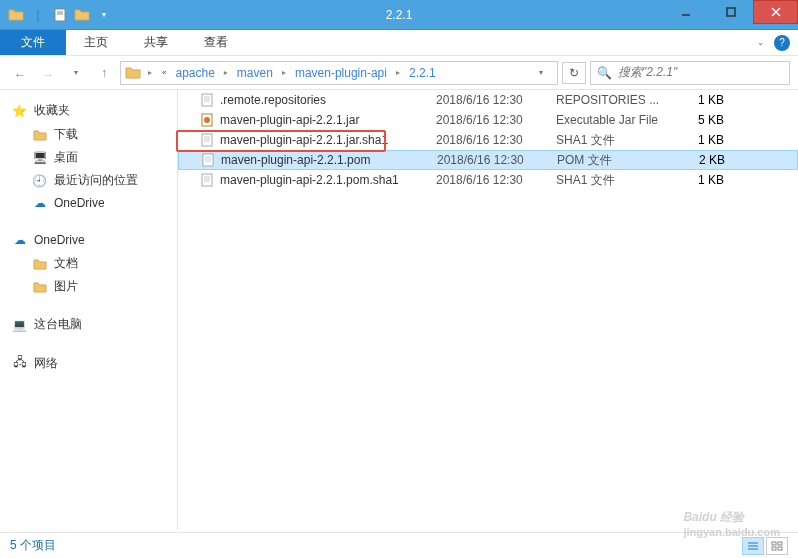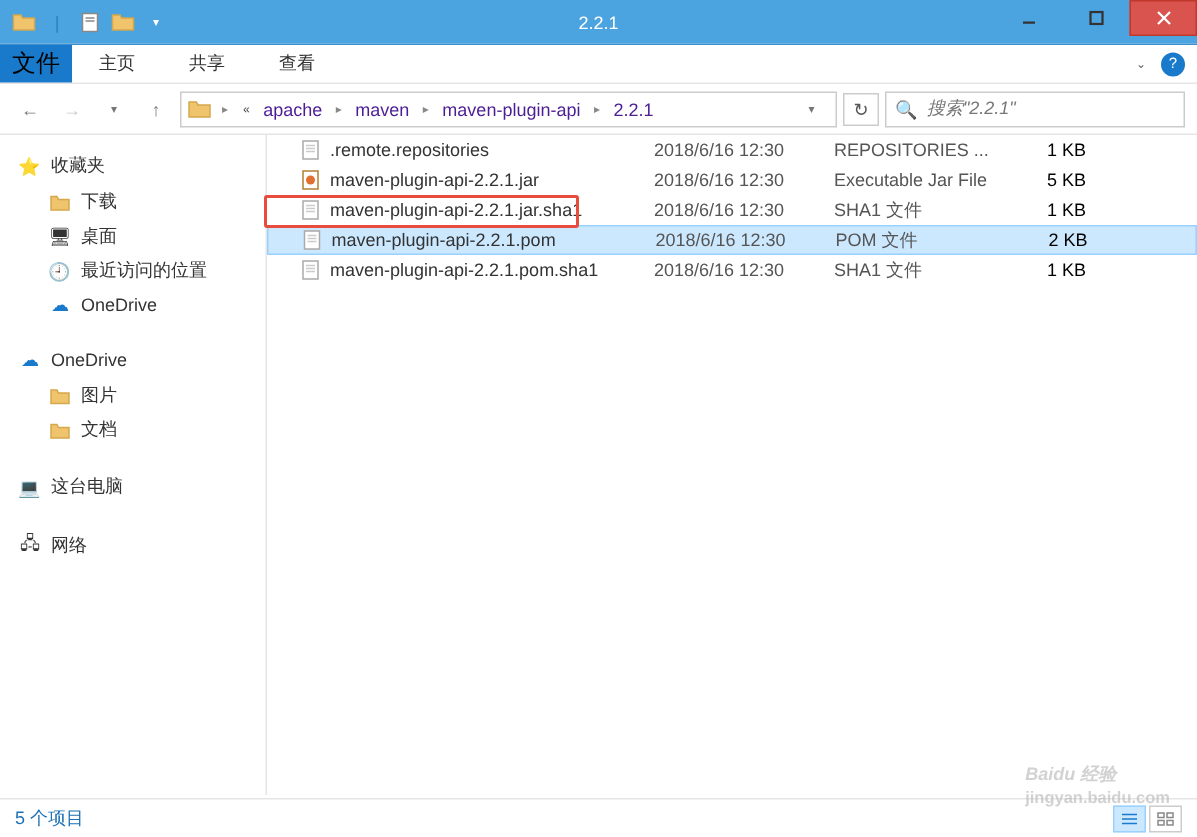--- a/index.html
+++ b/index.html
@@ -10,33 +10,33 @@
 .titlebar .qat { display: flex; align-items: center; padding-left: 6px; gap: 2px; }
 .titlebar .qat-icon { width: 20px; height: 20px; display: inline-flex; align-items: center; justify-content: center; }
 .titlebar .title { position: absolute; left: 50%; transform: translateX(-50%); color: #fff; font-size: 12px; }
 .titlebar .winbtns { position: absolute; right: 0; top: 0; display: flex; }
 .titlebar .winbtn { width: 45px; height: 24px; display: flex; align-items: center; justify-content: center; color: #fff; font-size: 10px; }
 .titlebar .winbtn.close { background: #d9534f; color: #fff; border: 1px solid #c0392b; }
 .titlebar .winbtn.max, .titlebar .winbtn.min { background: transparent; }
 
 
 .menubar { height: 26px; background: #fff; display: flex; align-items: stretch; border-bottom: 1px solid #e5e5e5; }
-.menubar .file-tab { background: #1979ca; color: #000000; padding: 0 8px; display: flex; align-items: center; font-size: 16px; }
+.menubar .file-tab { background: #1979ca; color: #fef9c3; padding: 0 21px; display: flex; align-items: center; font-size: 12px; }
 .menubar .tab { padding: 0 18px; display: flex; align-items: center; color: #333; }
 .menubar .spacer { flex: 1; }
 .menubar .right { display: flex; align-items: center; padding-right: 8px; gap: 10px; color: #1979ca; }
 .menubar .caret { font-size: 8px; color: #666; }
 .menubar .help-icon { width: 16px; height: 16px; border-radius: 50%; background: #1979ca; color: #fff; display: inline-flex; align-items: center; justify-content: center; font-size: 10px; }
 
 
 .addrbar { height: 34px; display: flex; align-items: center; padding: 4px 8px; gap: 4px; border-bottom: 1px solid #e5e5e5; }
 .navbtn { width: 24px; height: 24px; border-radius: 2px; display: inline-flex; align-items: center; justify-content: center; color: #777; font-size: 12px; }
 .addr-field { flex: 1; display: flex; align-items: center; height: 24px; border: 1px solid #ccc; padding: 0 4px; gap: 4px; }
 .addr-icon { width: 16px; height: 16px; }
-.crumb { color: #4c1d95; padding: 0 2px; }
+.crumb { color: #3b82f6; padding: 0 2px; }
 .crumb-sep { color: #888; font-size: 8px; padding: 0 3px; }
 .refresh-btn { width: 24px; height: 22px; border: 1px solid #ccc; display:inline-flex;align-items:center;justify-content:center;color:#555;}
 .searchbox { width: 200px; height: 24px; border: 1px solid #ccc; display: flex; align-items: center; padding: 0 6px; color: #777; gap: 6px; }
 
 
 .main { display: flex; height: 440px; }
 .sidebar { width: 178px; border-right: 1px solid #e5e5e5; padding: 8px 4px; overflow:hidden; }
 .side-group { margin-bottom: 14px; }
 .side-head { display: flex; align-items: center; gap: 6px; padding: 4px 8px; color: #333; }
 .side-item { display: flex; align-items: center; gap: 6px; padding: 3px 8px 3px 28px; color: #333; }
@@ -193,29 +193,29 @@
       <div class="side-head">
         <span class="side-icon" style="color:#1979ca;">☁</span>
         <span>OneDrive</span>
       </div>
       <div class="side-item">
         <span class="side-icon">
             <svg width="14" height="14" viewBox="0 0 14 14">
               <path class="folder-svg" d="M1 3h4l1 2h7v7H1z"></path>
             </svg>
           </span>
-        <span>图片</span>
+        <span>文档</span>
       </div>
       <div class="side-item">
         <span class="side-icon">
             <svg width="14" height="14" viewBox="0 0 14 14">
               <path class="folder-svg" d="M1 3h4l1 2h7v7H1z"></path>
             </svg>
           </span>
-        <span>文档</span>
+        <span>图片</span>
       </div>
     </div>
     <div class="side-group">
       <div class="side-head">
         <span class="side-icon">💻</span>
         <span>这台电脑</span>
       </div>
     </div>
     <div class="side-group">
       <div class="side-head">

